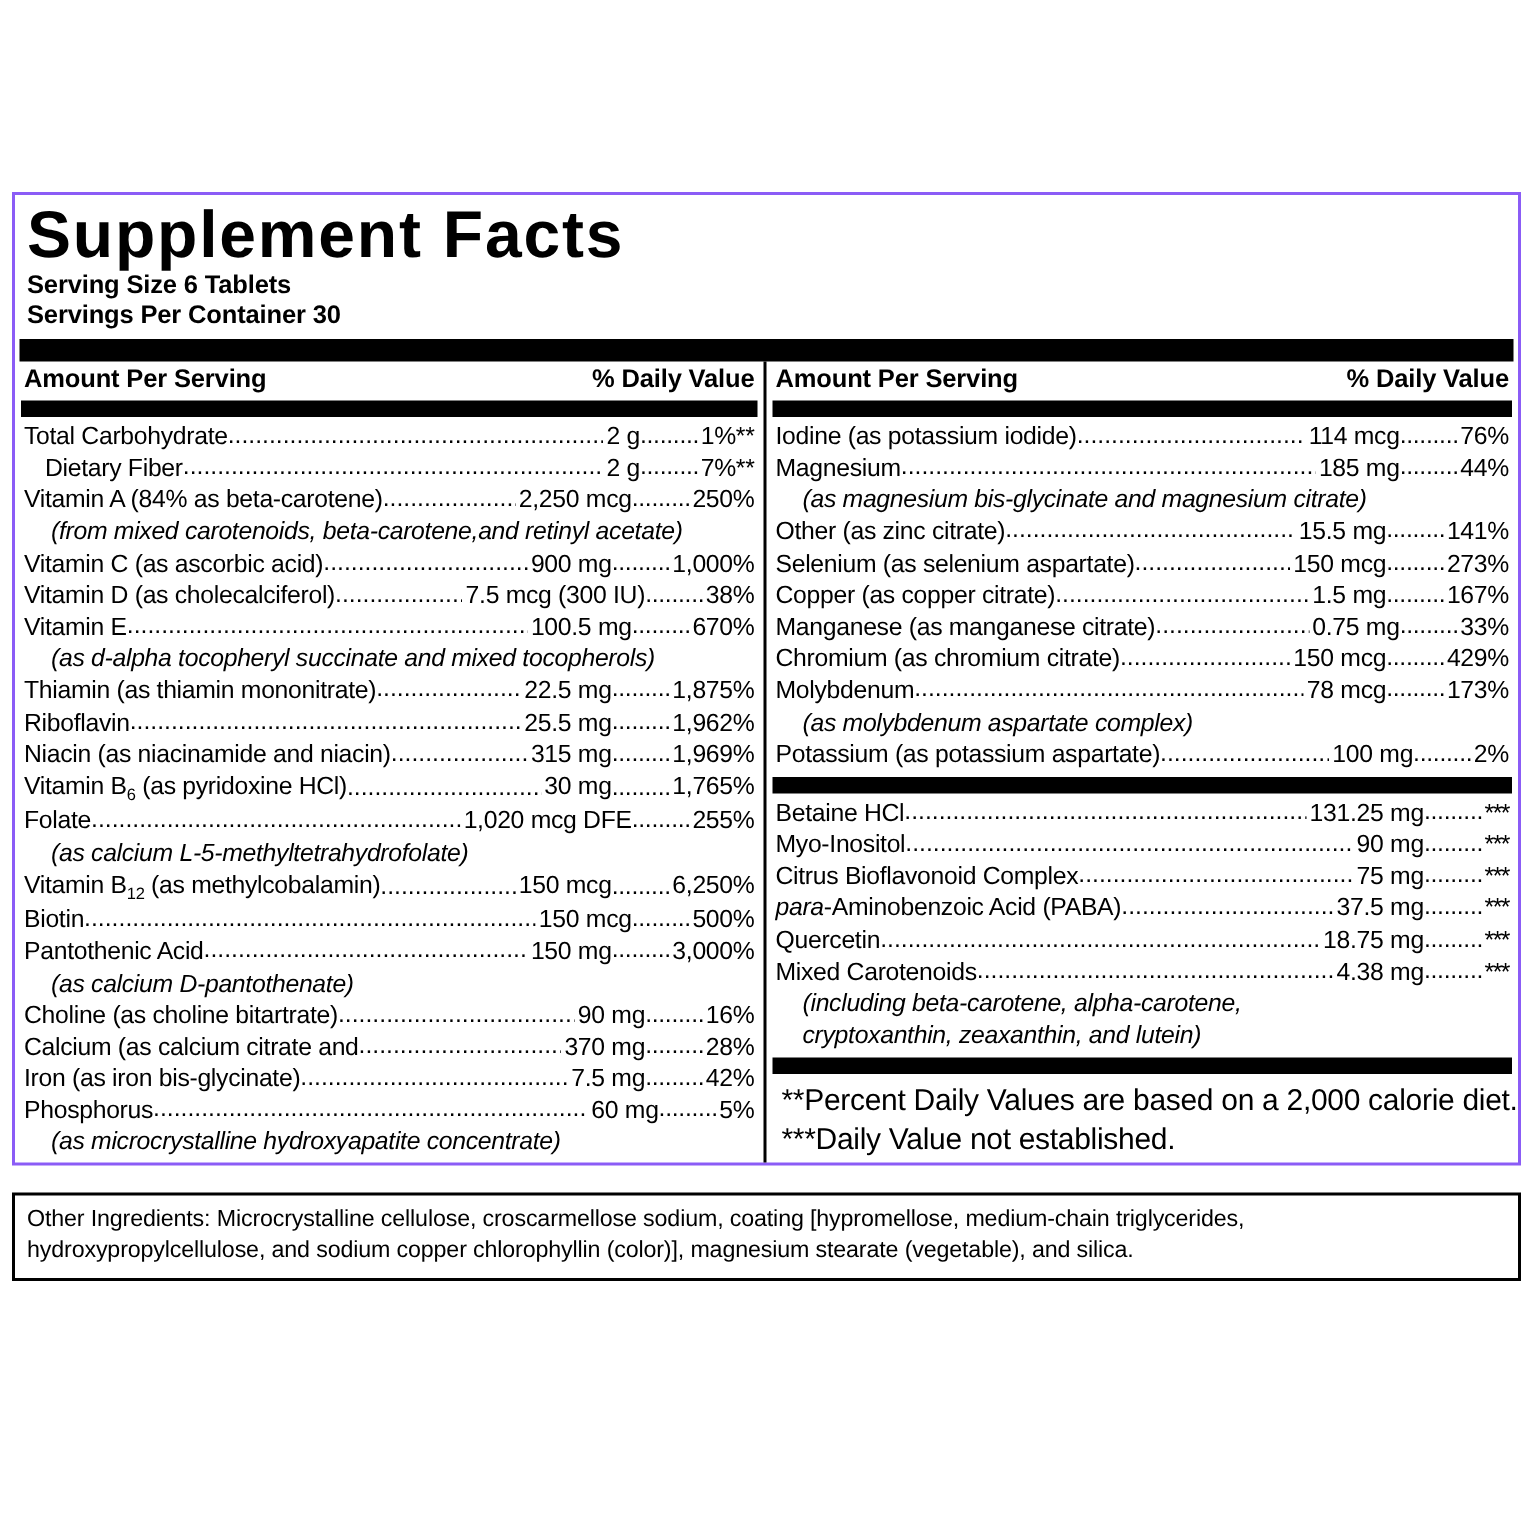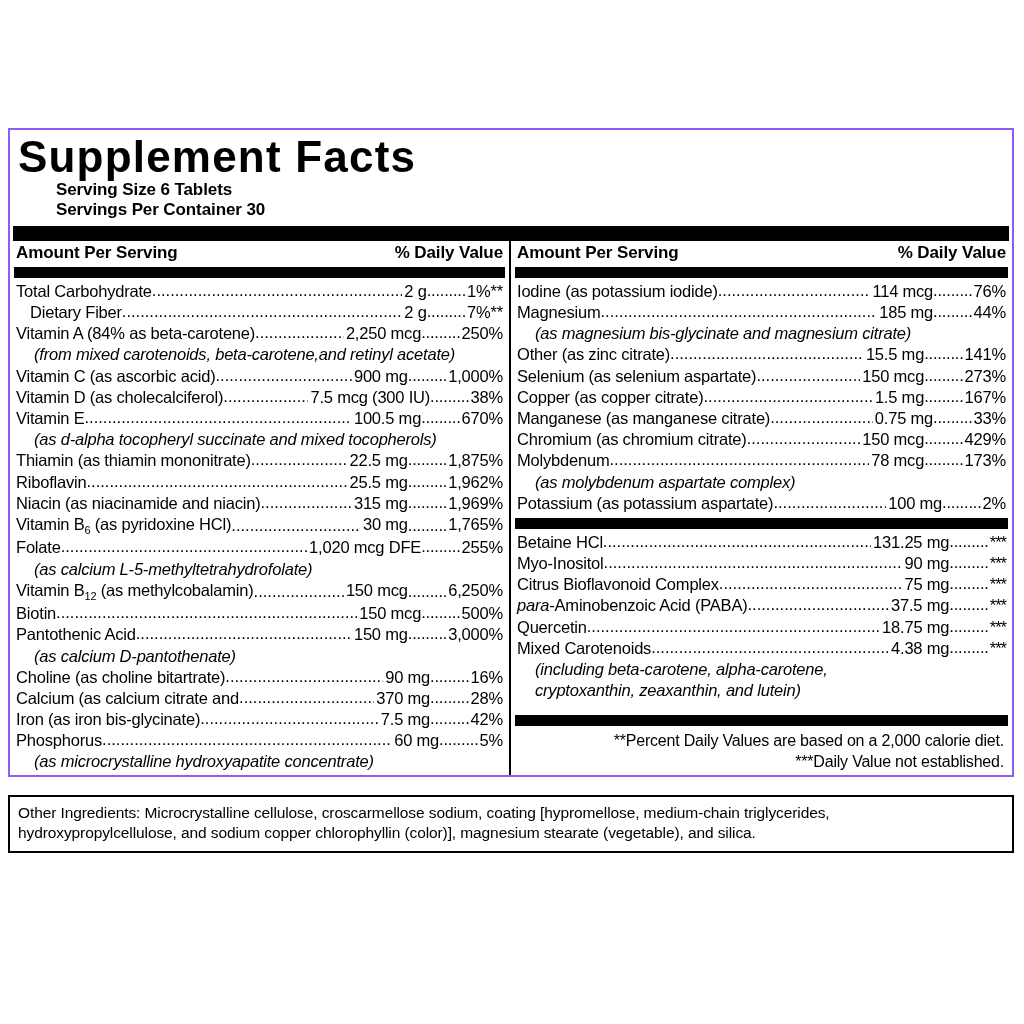--- a/index.html
+++ b/index.html
@@ -35,21 +35,20 @@
     letter-spacing: 1.2px;
     line-height: 1.04;
     white-space: nowrap;
   }
 
   .serving-line {
     font-size: 17px;
     font-weight: bold;
     line-height: 1.18;
     letter-spacing: -0.1px;
-    margin-left: 38px;
   }
 
   .bar-thick {
     height: 15px;
     background: #000;
     margin: 4px 3px 0 3px;
   }
   .bar-mid {
     height: 11px;
     background: #000;
@@ -133,24 +132,23 @@
   }
 
   .indent-nm { padding-left: 14px; }
 
   .sup { font-size: 11px; vertical-align: sub; }
   .stars { letter-spacing: -1px; }
   .ital { font-style: italic; }
 
   .footnotes {
     padding: 3px 4px 2px 6px;
-    font-size: 16px;
+    font-size: 20px;
     line-height: 1.3;
     letter-spacing: -0.2px;
-    text-align: right;
   }
   .footnotes div { white-space: nowrap; }
 
   
   .col.right { display: flex; flex-direction: column; }
   .spacer { flex: 1 1 auto; }
 
   
   .other {
     border: 2px solid #000;

